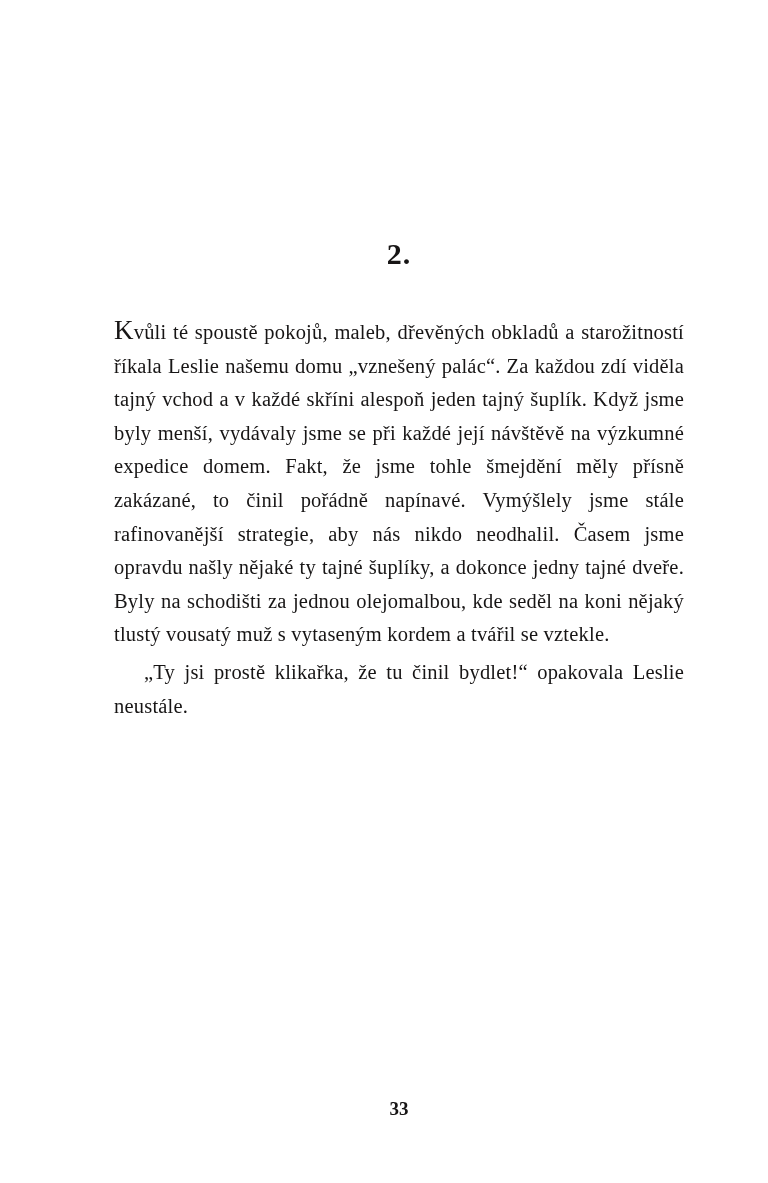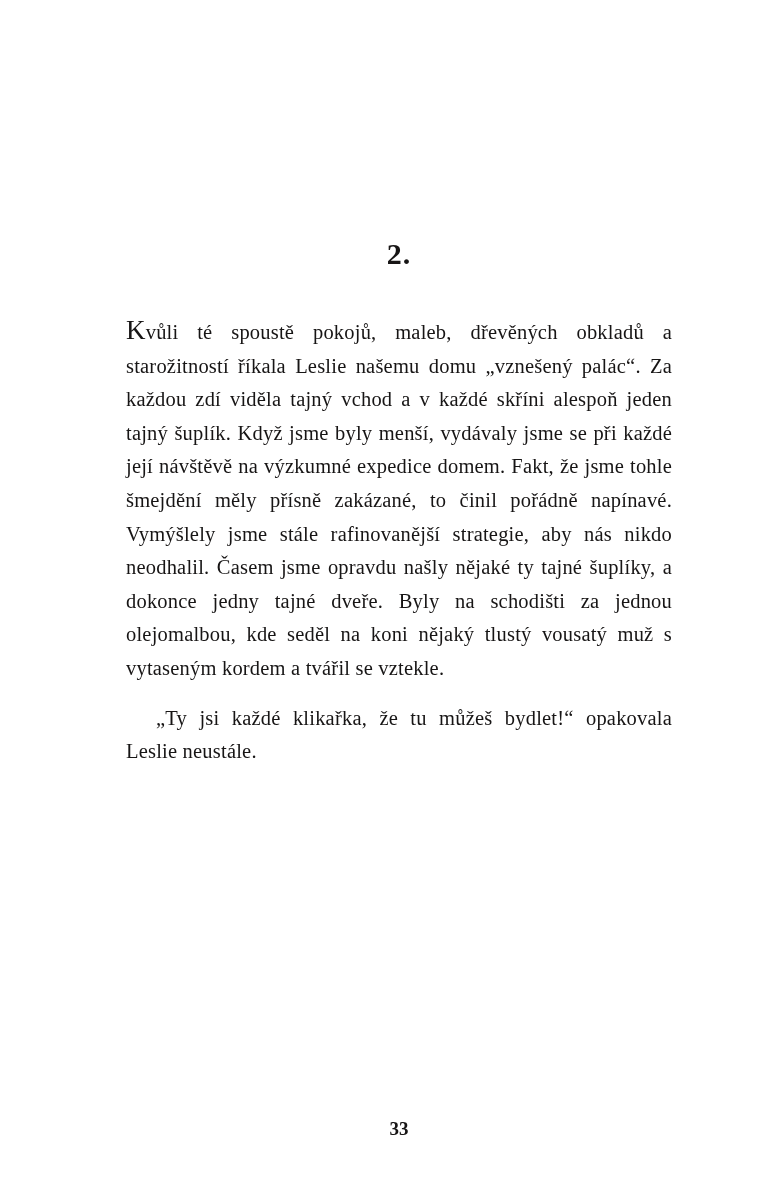--- a/index.html
+++ b/index.html
@@ -30,46 +30,45 @@
     letter-spacing: 1px;
   }
   .body-text {
     margin-top: 45px;
     font-size: 20.5px;
     line-height: 33.6px;
     text-align: justify;
     letter-spacing: 0.2px;
   }
   .body-text p {
-    margin: 16px;
+    margin: 4px;
     text-indent: 30px;
   }
   .body-text p.first-paragraph {
     text-indent: 0;
   }
   .initial-letter {
     font-size: 27px;
     line-height: 1;
   }
   .page-number {
     position: absolute;
     left: 110px;
     width: 578px;
     top: 1098px;
     text-align: center;
     font-weight: bold;
     font-size: 19px;
-    margin-top: 20px;
   }
 </style>
 </head>
 <body>
 
 <div class="page">
   <div class="text-block">
     <div class="chapter-heading">2.</div>
     <div class="body-text">
       <p class="first-paragraph"><span class="initial-letter">K</span><span>vůli té spoustě pokojů, maleb, dřevěných obkladů a starožitností říkala Leslie našemu domu „vznešený palác“. Za každou zdí viděla tajný vchod a v každé skříni alespoň jeden tajný šuplík. Když jsme byly menší, vydávaly jsme se při každé její návštěvě na výzkumné expedice domem. Fakt, že jsme tohle šmejdění měly přísně zakázané, to činil pořádně napínavé. Vymýšlely jsme stále rafinovanější strategie, aby nás nikdo neodhalil. Časem jsme opravdu našly nějaké ty tajné šuplíky, a dokonce jedny tajné dveře. Byly na schodišti za jednou olejomalbou, kde seděl na koni nějaký tlustý vousatý muž s vytaseným kordem a tvářil se vztekle.</span></p>
-      <p>„Ty jsi každé klikařka, že tu můžeš bydlet!“ opakovala Leslie neustále.</p>
+      <p>„Ty jsi prostě klikařka, že tu činil bydlet!“ opakovala Leslie neustále.</p>
     </div>
   </div>
   <div class="page-number">33</div>
 </div>
 
 </body></html>

